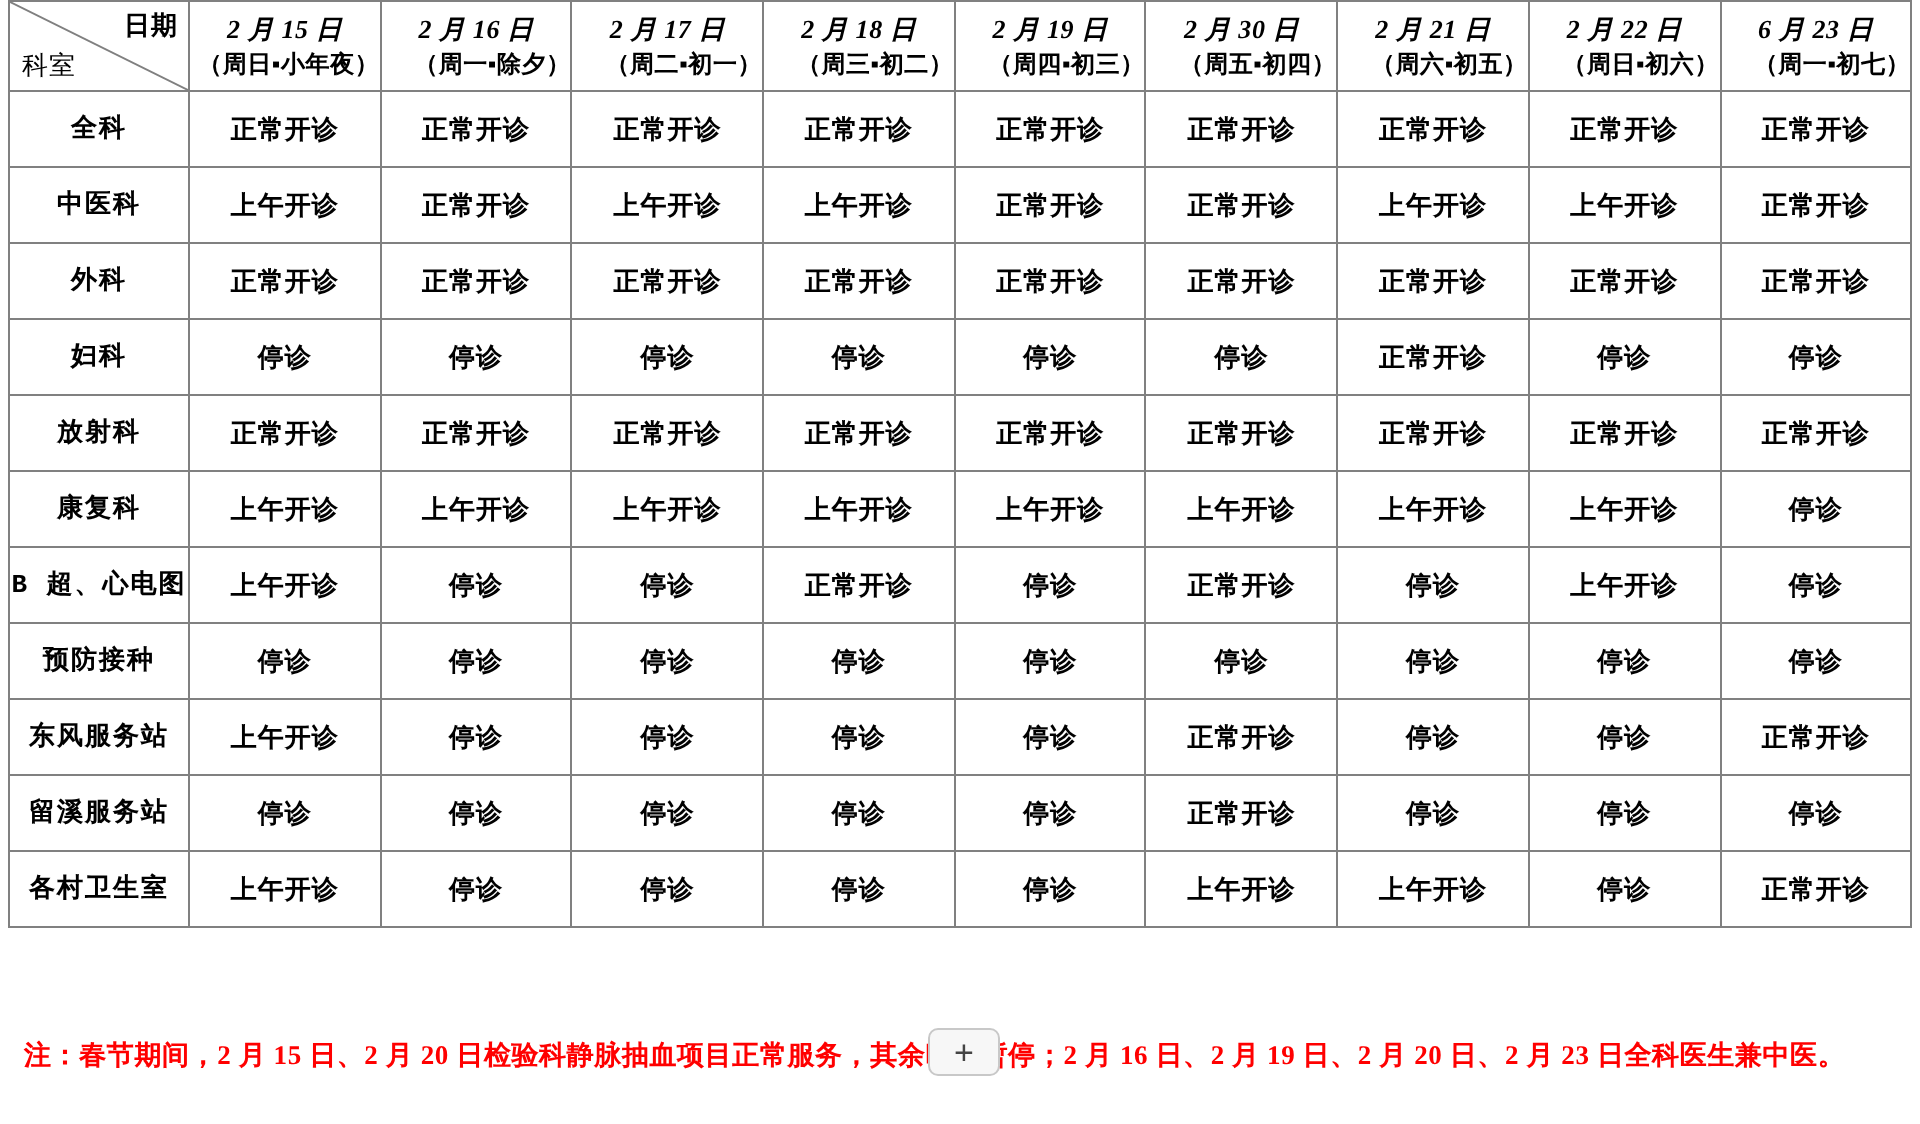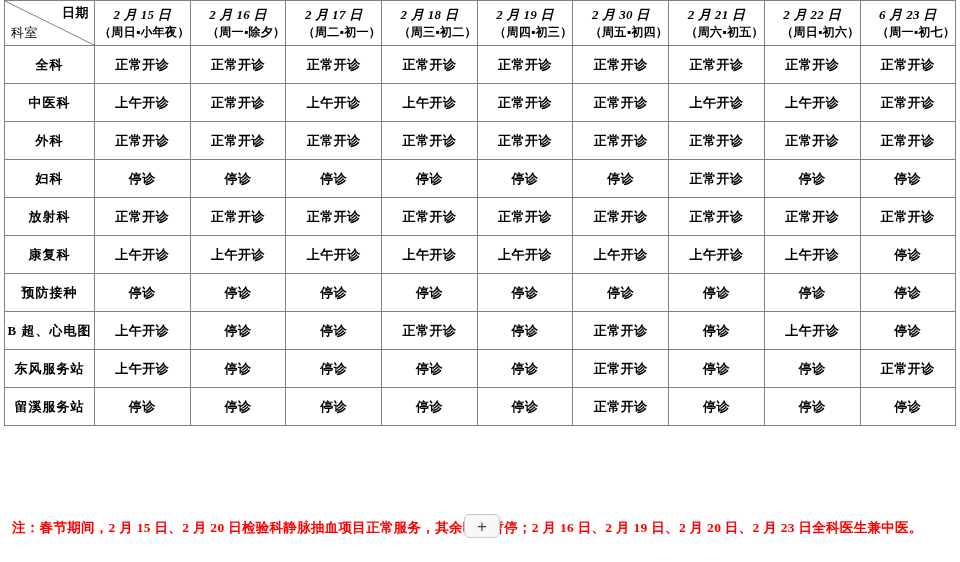--- a/index.html
+++ b/index.html
@@ -83,20 +83,21 @@
   }
   td.dayhead .d-main { display: block; white-space: nowrap; font-style: italic; }
   td.dayhead .d-sub  { display: block; white-space: nowrap; font-size: 12px; text-align: right; }
 
   td.dept {
     height: 37px;
     font-size: 13.5px;
     letter-spacing: 1px;
     white-space: normal;
     padding: 0 2px;
+    font-family: Liberation Mono, monospace;
   }
 
   td.cell {
     height: 37px;
     font-size: 13px;
     letter-spacing: 0.5px;
     white-space: nowrap;
   }
 
   .st-open   { color: #00a64f; }
@@ -267,44 +268,44 @@
           <td class="cell st-am">上午开诊</td>
           <td class="cell st-am">上午开诊</td>
           <td class="cell st-am">上午开诊</td>
           <td class="cell st-am">上午开诊</td>
           <td class="cell st-am">上午开诊</td>
           <td class="cell st-am">上午开诊</td>
           <td class="cell st-am">上午开诊</td>
           <td class="cell st-closed">停诊</td>
         </tr>
         <tr>
+          <td class="dept">B 超、心电图</td>
+          <td class="cell st-am">上午开诊</td>
+          <td class="cell st-closed">停诊</td>
+          <td class="cell st-closed">停诊</td>
+          <td class="cell st-open">正常开诊</td>
+          <td class="cell st-closed">停诊</td>
+          <td class="cell st-open">正常开诊</td>
+          <td class="cell st-closed">停诊</td>
+          <td class="cell st-am">上午开诊</td>
+          <td class="cell st-closed">停诊</td>
+        </tr>
+        <tr>
           <td class="dept">预防接种</td>
           <td class="cell st-closed">停诊</td>
           <td class="cell st-closed">停诊</td>
           <td class="cell st-closed">停诊</td>
           <td class="cell st-closed">停诊</td>
           <td class="cell st-closed">停诊</td>
           <td class="cell st-closed">停诊</td>
           <td class="cell st-closed">停诊</td>
           <td class="cell st-closed">停诊</td>
           <td class="cell st-closed">停诊</td>
         </tr>
         <tr>
-          <td class="dept">B 超、心电图</td>
-          <td class="cell st-am">上午开诊</td>
-          <td class="cell st-closed">停诊</td>
-          <td class="cell st-closed">停诊</td>
-          <td class="cell st-open">正常开诊</td>
-          <td class="cell st-closed">停诊</td>
-          <td class="cell st-open">正常开诊</td>
-          <td class="cell st-closed">停诊</td>
-          <td class="cell st-am">上午开诊</td>
-          <td class="cell st-closed">停诊</td>
-        </tr>
-        <tr>
           <td class="dept">东风服务站</td>
           <td class="cell st-am">上午开诊</td>
           <td class="cell st-closed">停诊</td>
           <td class="cell st-closed">停诊</td>
           <td class="cell st-closed">停诊</td>
           <td class="cell st-closed">停诊</td>
           <td class="cell st-open">正常开诊</td>
           <td class="cell st-closed">停诊</td>
           <td class="cell st-closed">停诊</td>
           <td class="cell st-open">正常开诊</td>
@@ -313,20 +314,32 @@
           <td class="dept">留溪服务站</td>
           <td class="cell st-closed">停诊</td>
           <td class="cell st-closed">停诊</td>
           <td class="cell st-closed">停诊</td>
           <td class="cell st-closed">停诊</td>
           <td class="cell st-closed">停诊</td>
           <td class="cell st-open">正常开诊</td>
           <td class="cell st-closed">停诊</td>
           <td class="cell st-closed">停诊</td>
           <td class="cell st-closed">停诊</td>
+        </tr>
+        <tr>
+          <td class="dept">各村卫生室</td>
+          <td class="cell st-am">上午开诊</td>
+          <td class="cell st-closed">停诊</td>
+          <td class="cell st-closed">停诊</td>
+          <td class="cell st-closed">停诊</td>
+          <td class="cell st-closed">停诊</td>
+          <td class="cell st-am">上午开诊</td>
+          <td class="cell st-am">上午开诊</td>
+          <td class="cell st-closed">停诊</td>
+          <td class="cell st-open">正常开诊</td>
         </tr>
       </tbody>
   </table>
 </div>
 
 <div id="footer-note">注：春节期间，2 月 15 日、2 月 20 日检验科静脉抽血项目正常服务，其余时间暂停；2 月 16 日、2 月 19 日、2 月 20 日、2 月 23 日全科医生兼中医。</div>
 
 <div id="plus-overlay">
   <span>+</span>
 </div>

